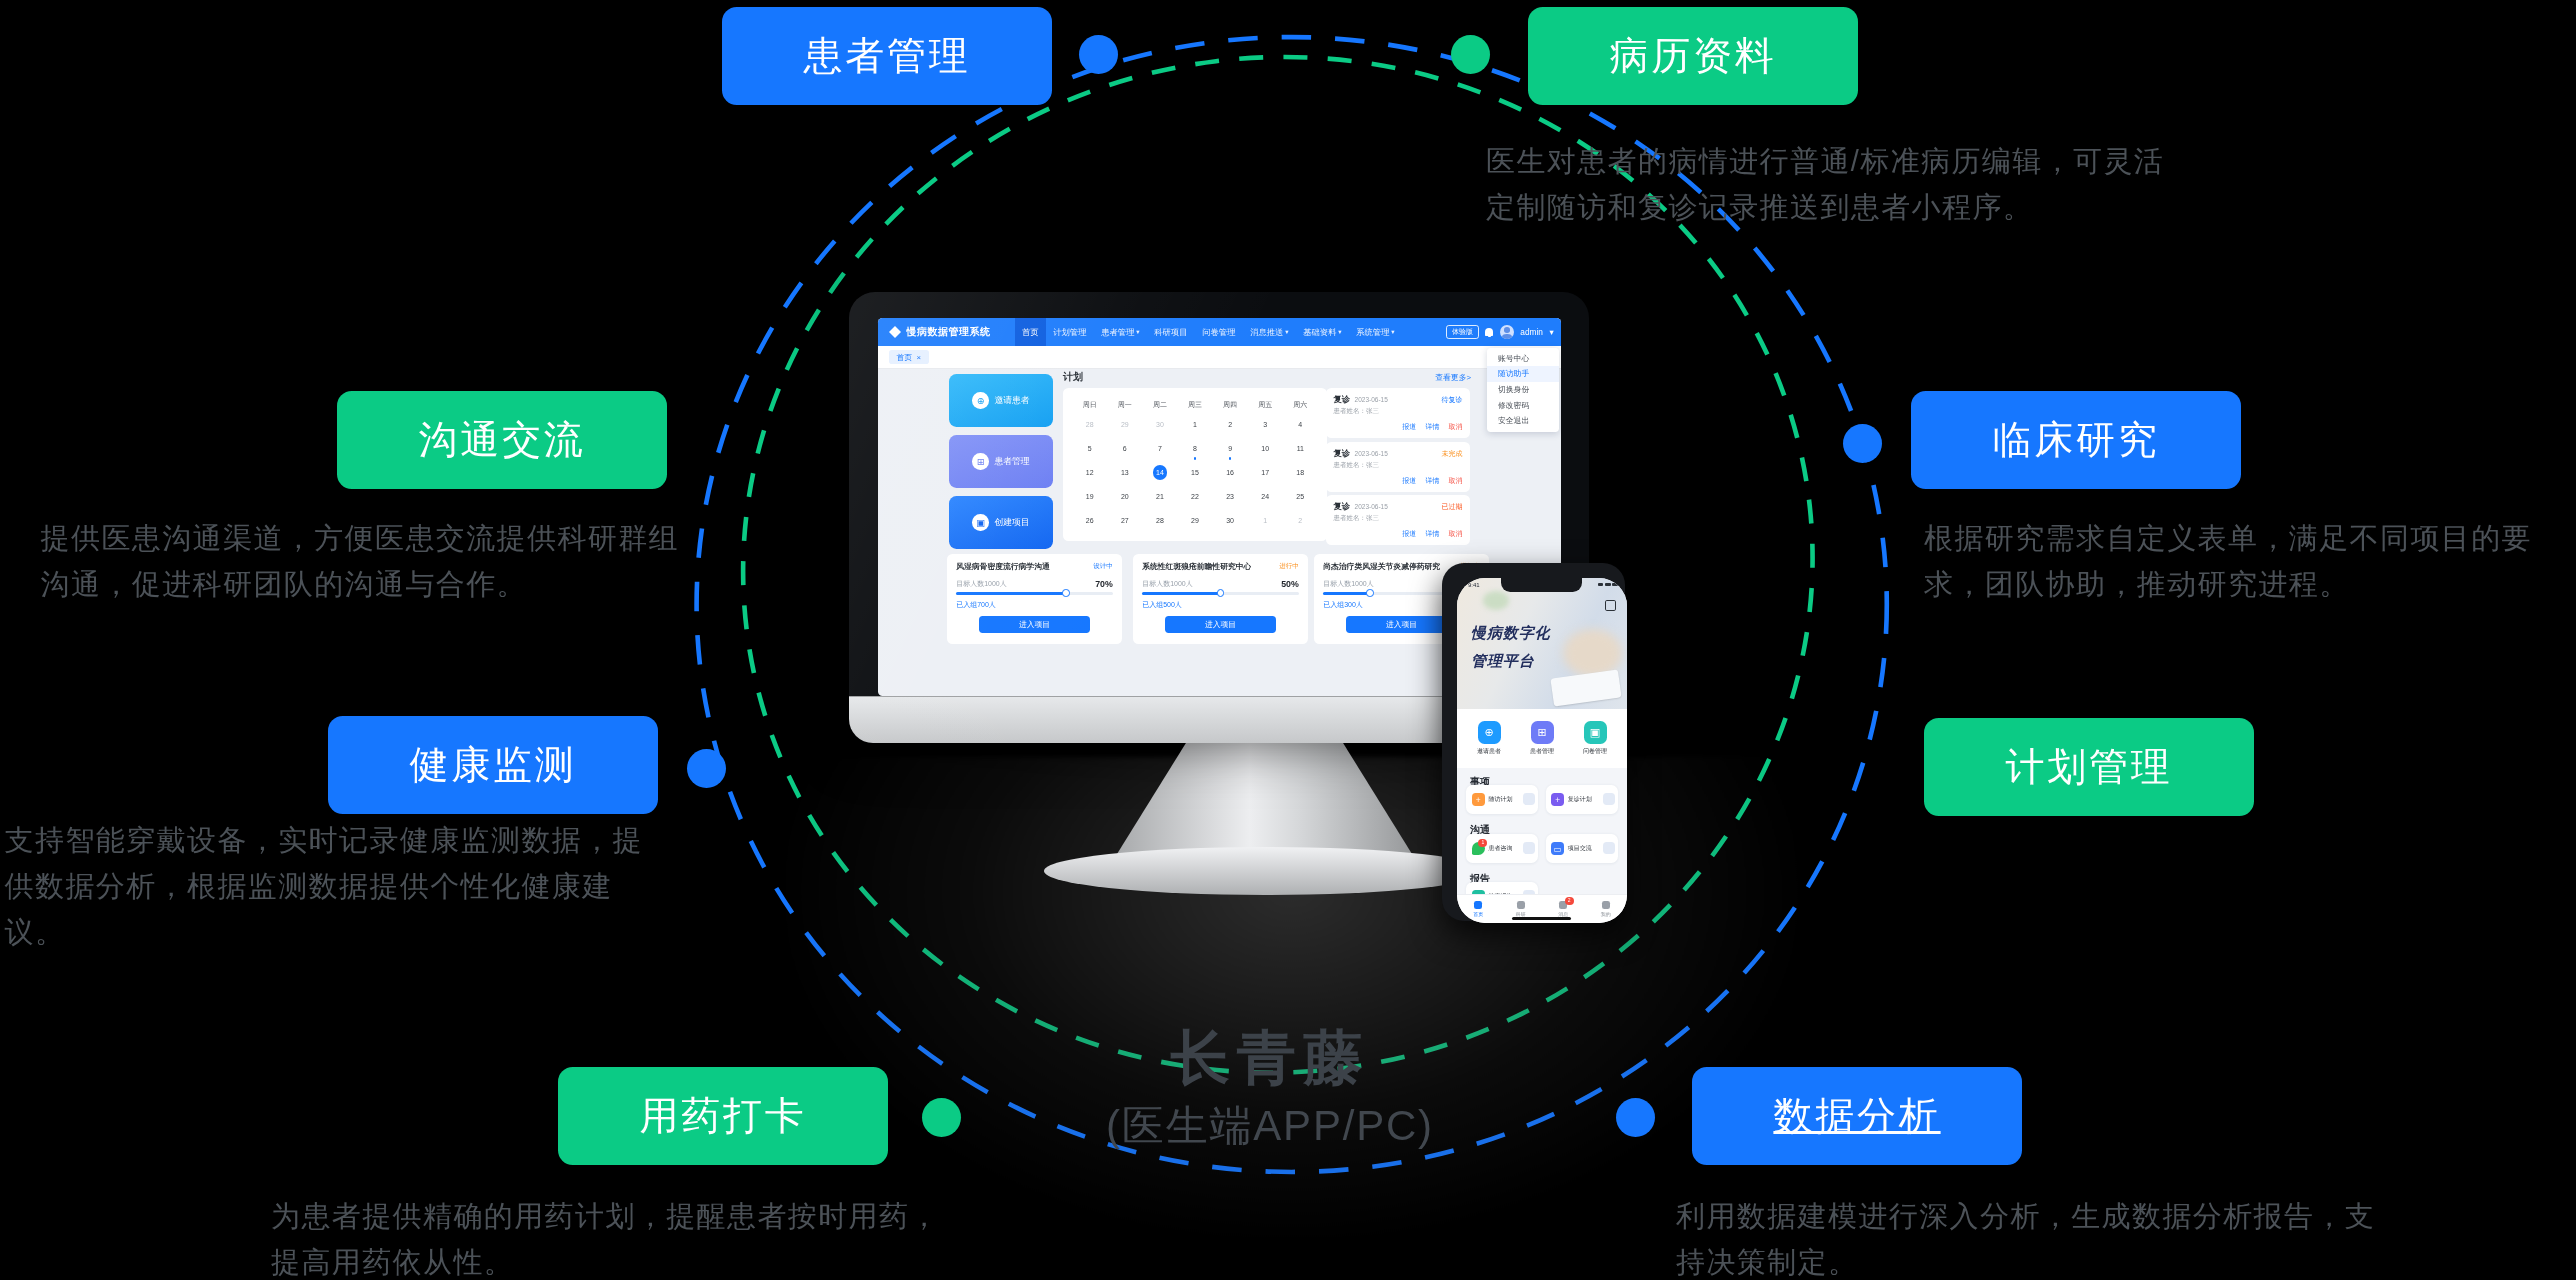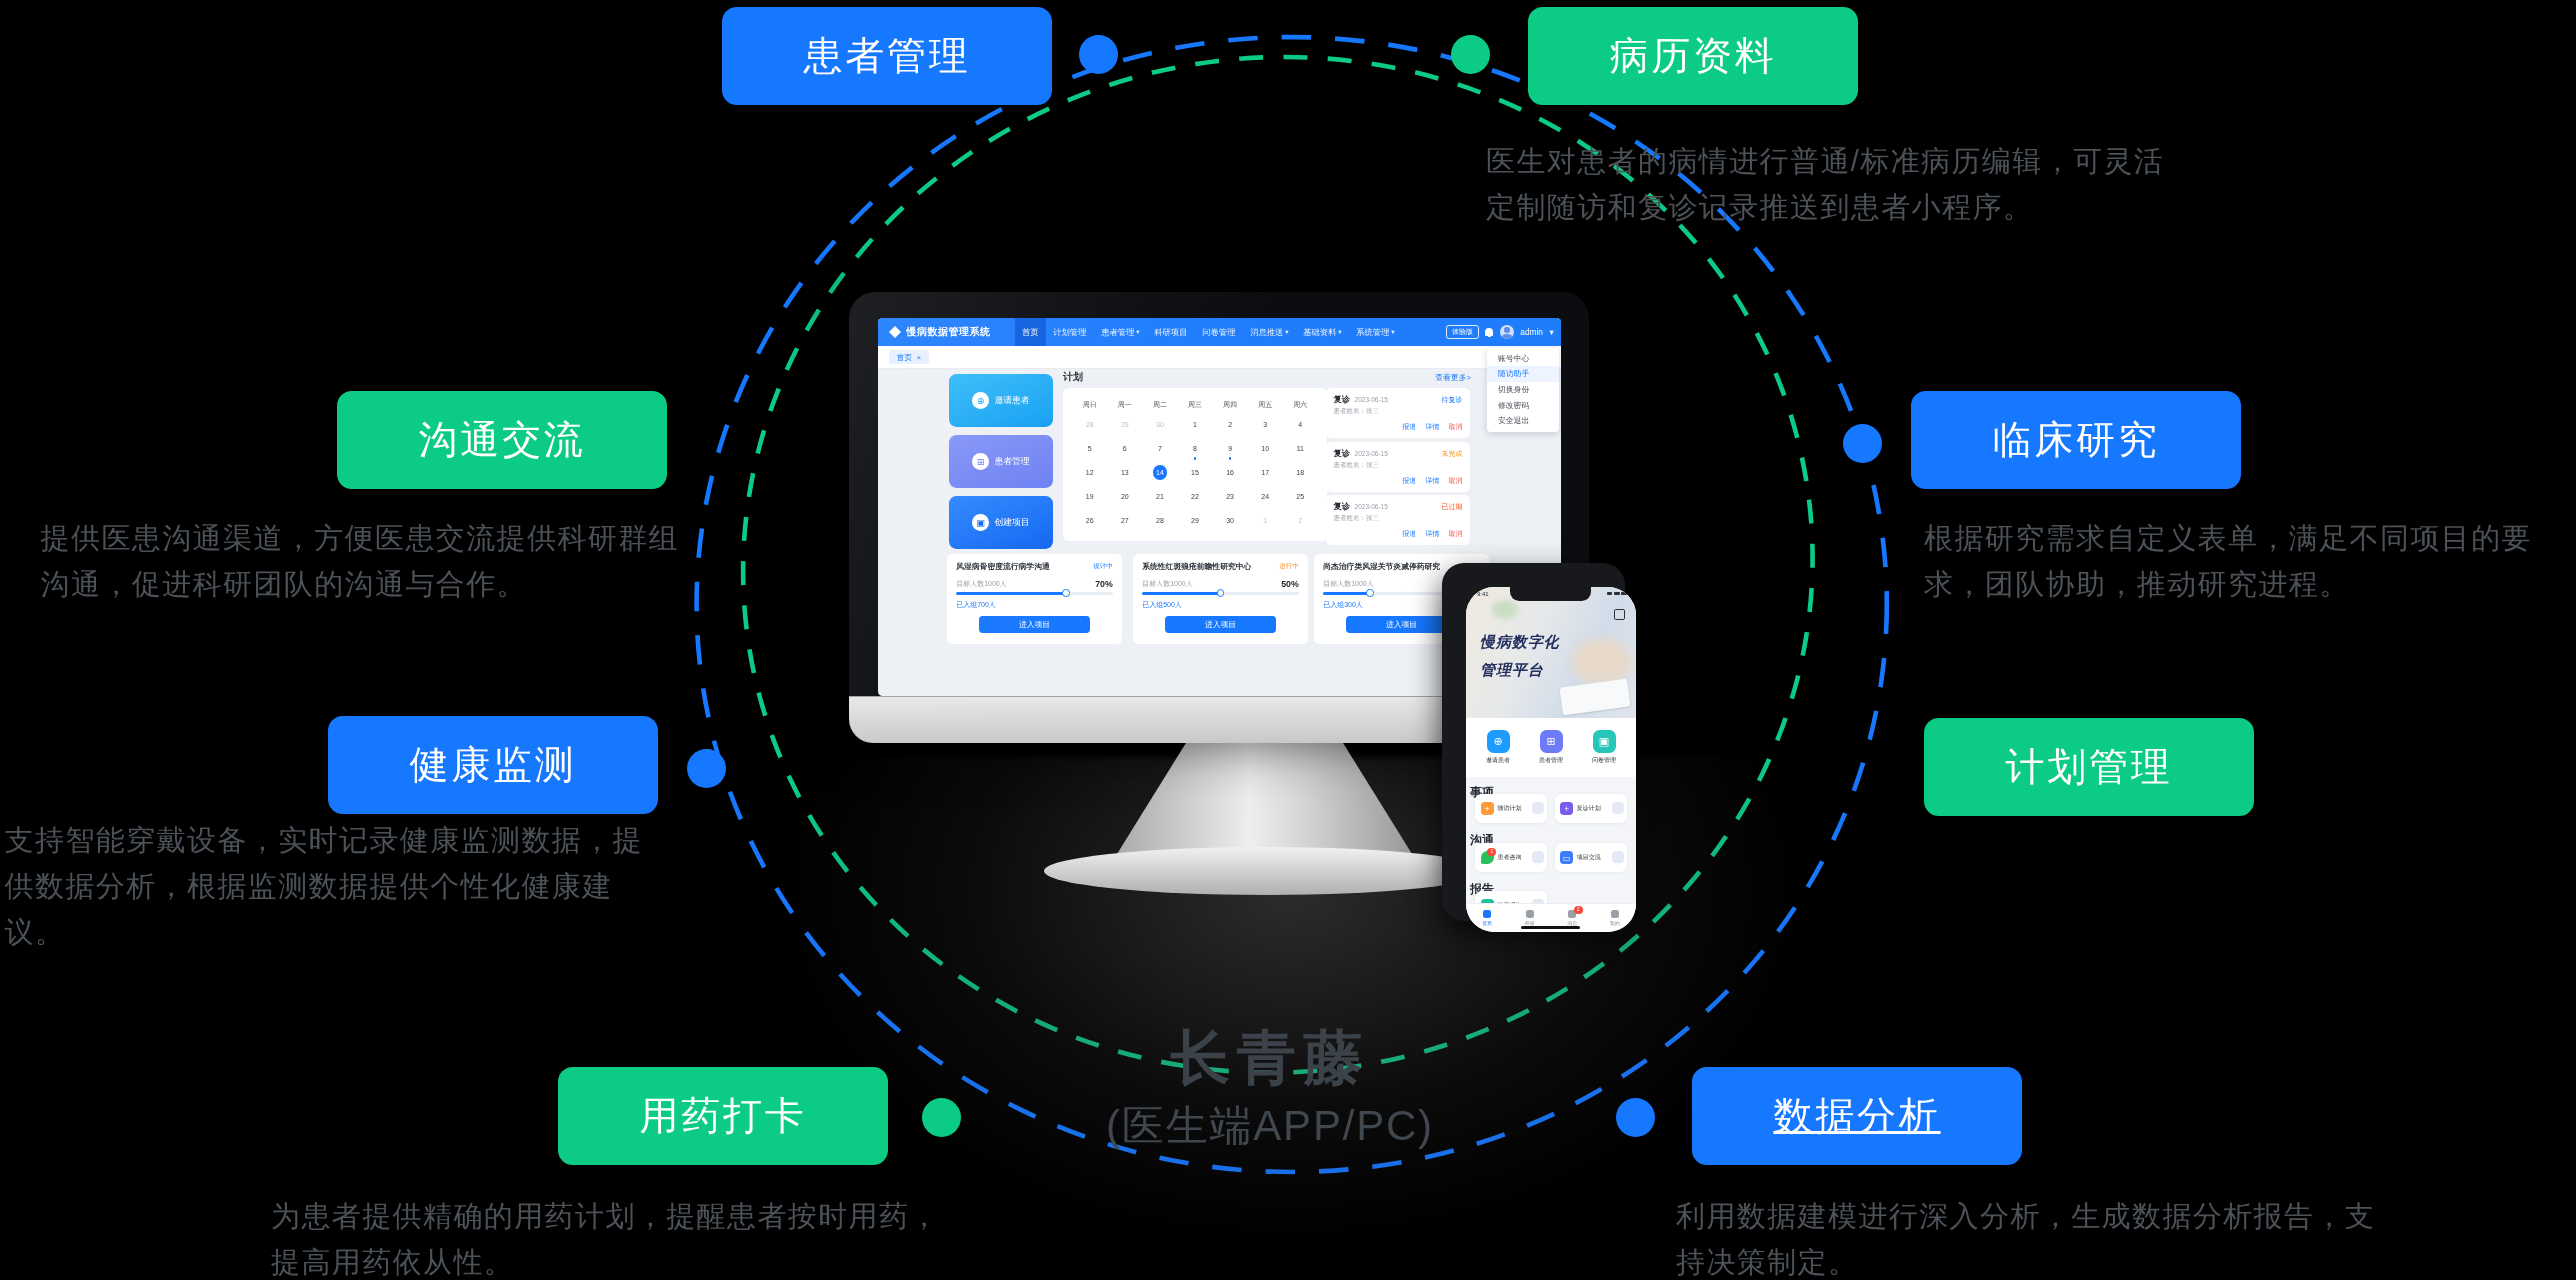--- a/index.html
+++ b/index.html
@@ -146,21 +146,21 @@
   .ptrack{margin-top:2.8px;height:3.7px;background:#E8EDF4;border-radius:1.8px;position:relative;}
   .pfill{height:3.7px;background:#1677FF;border-radius:1.8px;position:relative;}
   .pknob{position:absolute;right:-3.7px;top:-2.3px;width:7.4px;height:7.4px;background:#fff;
          border:1.4px solid #1677FF;border-radius:50%;box-sizing:border-box;}
   .penr{font-size:7px;color:#1677FF;margin-top:4.6px;}
   .pbtn{margin:6.5px auto 0;width:111px;height:16.6px;background:#1677FF;color:#fff;border-radius:3.7px;
         font-size:7.8px;display:flex;align-items:center;justify-content:center;}
 
   
   .phone{left:1442px;top:563px;width:183px;height:358px;background:#17191D;border-radius:22px;
-         z-index:7;box-shadow:0 13px 31px rgba(0,0,0,.75);padding:24px;box-sizing:border-box;}
+         z-index:7;box-shadow:0 13px 31px rgba(0,0,0,.75);padding:15px;box-sizing:border-box;}
   .pscreen{position:relative;width:170px;height:345px;border-radius:28px;background:#F3F5F9;
            overflow:hidden;}
   .hero{position:absolute;left:0;top:0;width:170px;height:131px;
         background:linear-gradient(115deg,#EFE9DF 0%,#E7E9EA 38%,#D2DCE9 68%,#DFE5EC 100%);}
   .hblob1{position:absolute;left:26px;top:13px;width:26px;height:18.5px;border-radius:50%;
           background:#CBDDC4;filter:blur(2.8px);}
   .hblob2{position:absolute;right:5.5px;top:51px;width:59px;height:48px;border-radius:50%;
           background:#E6D9C9;filter:blur(4.6px);}
   .hdoc{position:absolute;right:7.4px;bottom:7.4px;width:68px;height:28px;background:#F7F9FB;
         border-radius:3.7px;transform:rotate(-8deg);box-shadow:0 0.9px 1.8px rgba(0,0,0,.15);}
@@ -173,21 +173,21 @@
         border-radius:1.8px;z-index:3;}
   .htitle{position:absolute;left:14px;top:41px;font-size:15px;font-weight:bold;
           font-style:italic;color:#232F5E;letter-spacing:0.9px;line-height:28px;z-index:2;}
   .appsrow{position:absolute;left:0;top:131px;width:170px;height:59px;background:#fff;
            display:flex;justify-content:space-around;align-items:center;padding:0 5.5px;box-sizing:border-box;}
   .appitem{display:flex;flex-direction:column;align-items:center;gap:3.7px;}
   .appicon{width:23px;height:23px;border-radius:6.5px;display:flex;align-items:center;
            justify-content:center;color:#fff;font-size:11px;}
   .ai0{background:#1E9BFF;} .ai1{background:#6E7BF7;} .ai2{background:#26C6B9;}
   .applbl{font-size:6px;color:#2A2F36;}
-  .sect{position:absolute;left:4px;font-size:12px;font-weight:bold;color:#262B33;}
+  .sect{position:absolute;left:13px;font-size:10px;font-weight:bold;color:#262B33;}
   .se0{top:197px;} .se1{top:245px;} .se2{top:294px;}
   .prow{position:absolute;left:9.2px;display:flex;gap:7.4px;}
   .pr0{top:207px;} .pr1{top:256px;} .pr2{top:304px;}
   .pcard{width:72px;height:29px;background:#fff;border-radius:6.5px;display:flex;align-items:center;
          gap:3.7px;padding:0 5.5px;box-sizing:border-box;position:relative;
          box-shadow:0 0.9px 2.8px rgba(31,51,90,.07);}
   .pcard::after{content:"";position:absolute;right:2.8px;top:8.3px;width:12px;height:12px;
                 border-radius:3.7px;background:#E3EAF6;}
   .picon{width:13px;height:13px;border-radius:3.7px;flex:none;position:relative;color:#fff;
          display:flex;align-items:center;justify-content:center;font-size:8.3px;}

